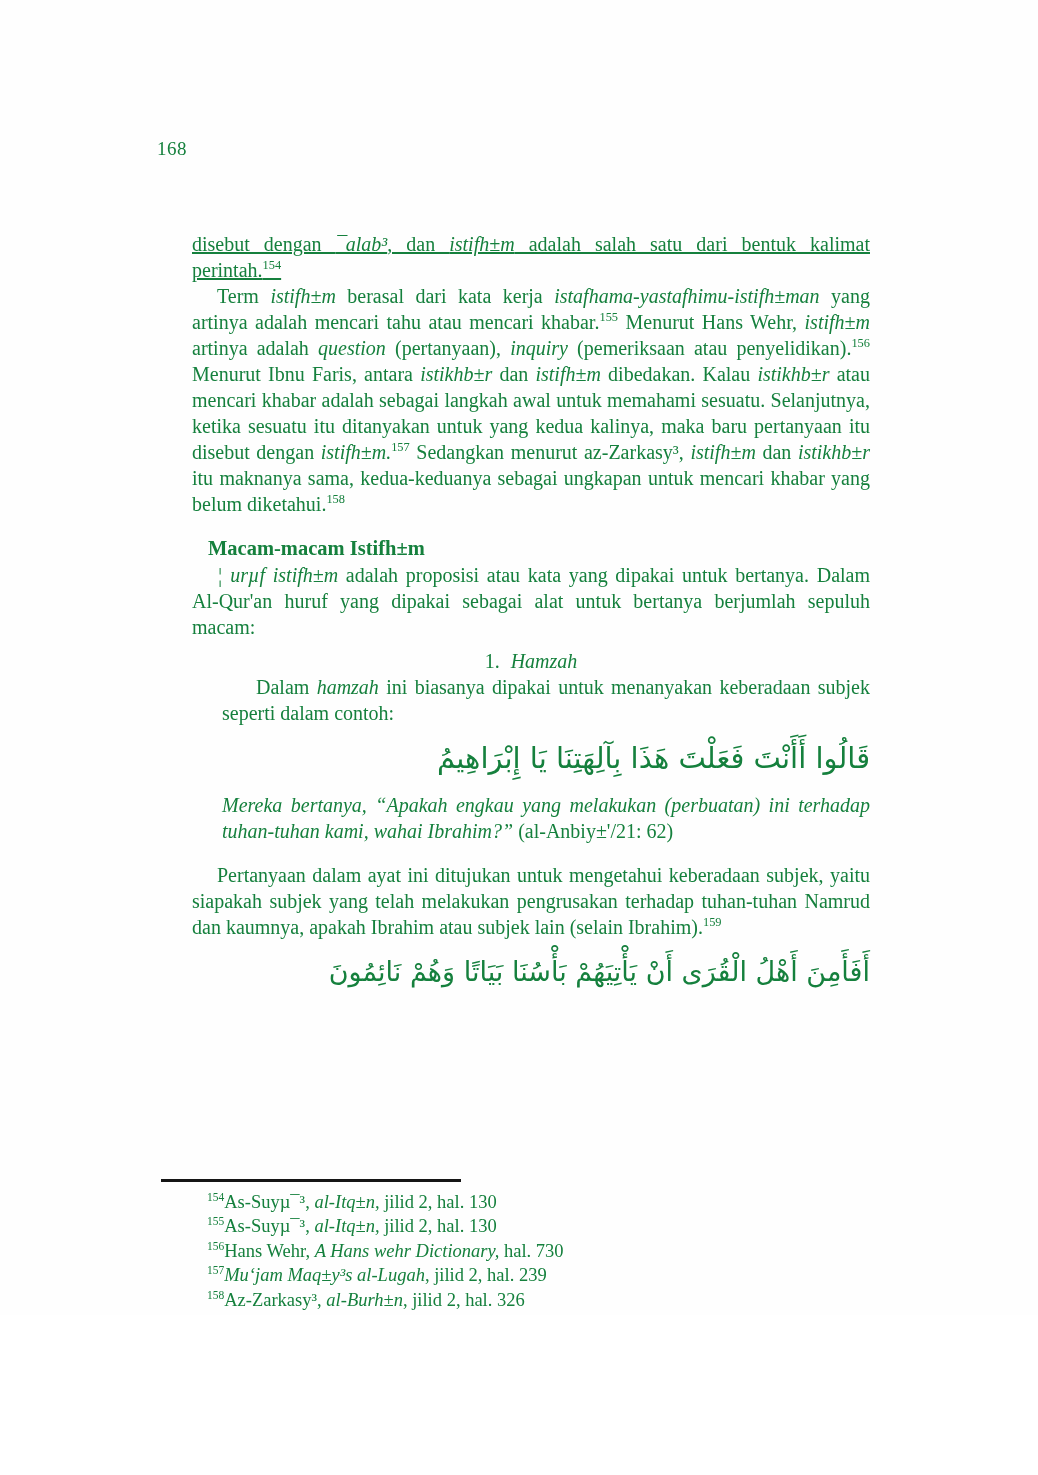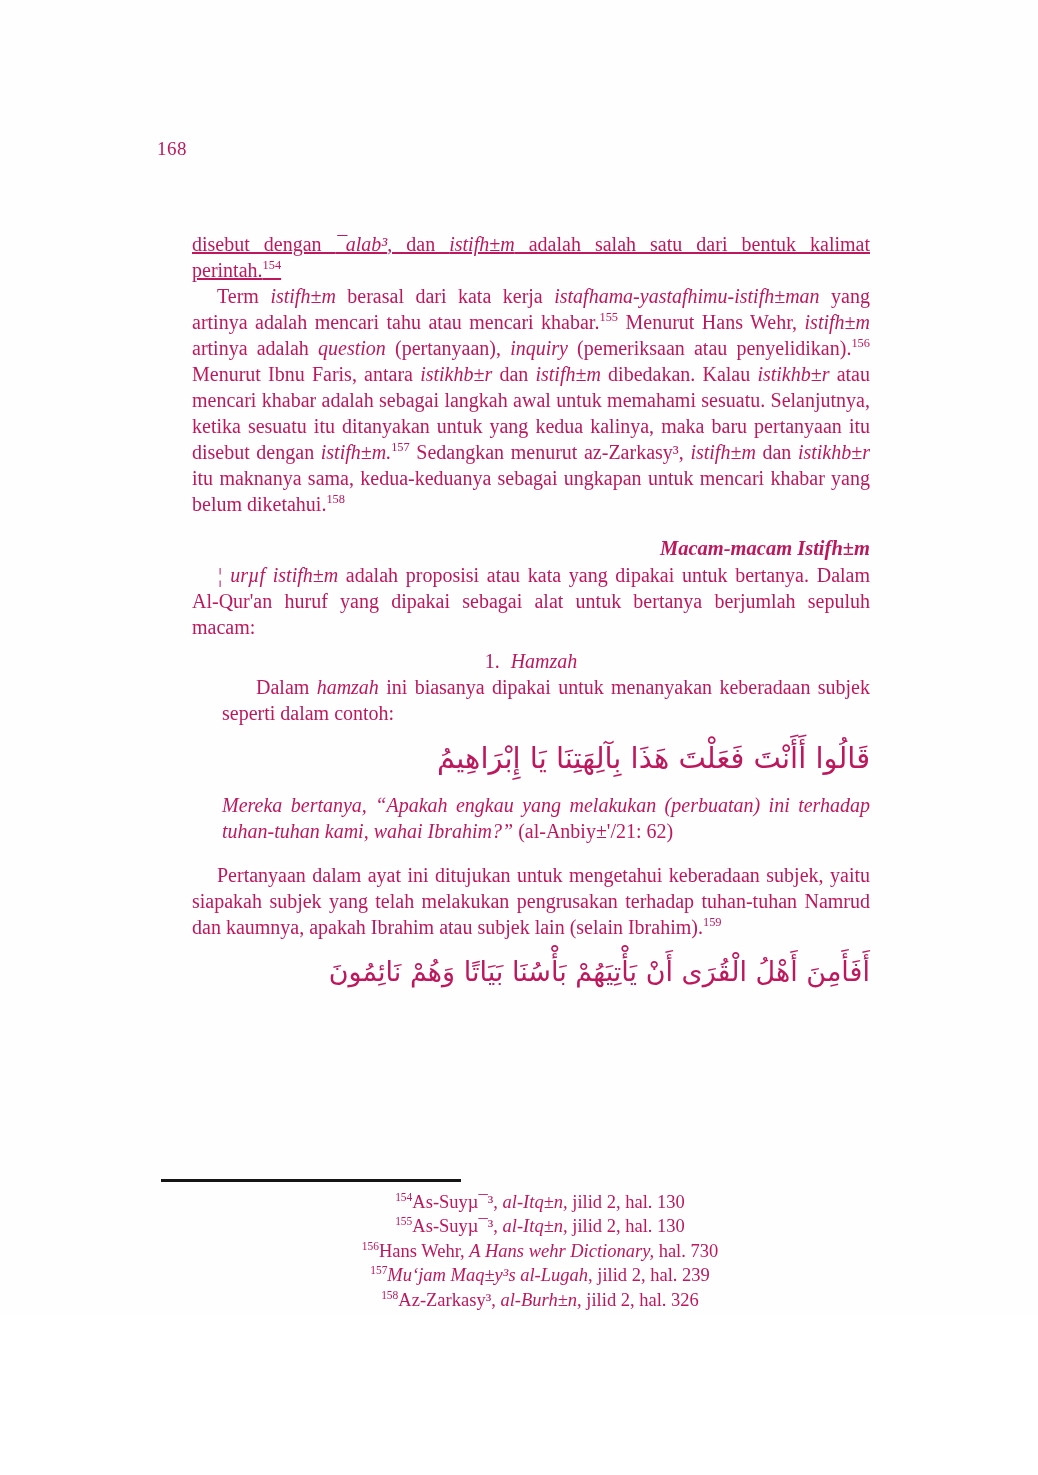--- a/index.html
+++ b/index.html
@@ -2,21 +2,21 @@
 <html lang="id"><head>
 <meta charset="utf-8">
 <title>168</title>
 <style>
   html, body { margin: 0; padding: 0; background: #ffffff; }
   .page {
     position: relative;
     width: 1038px;
     height: 1315px;
     background: #fefefe;
-    color: #be185d;
+    color: #15803d;
     font-family: "Liberation Serif", "DejaVu Serif", serif;
     overflow: hidden;
   }
   .page-number {
     position: absolute;
     left: 157px;
     top: 138px;
     font-size: 19px;
     letter-spacing: 0.5px;
   }
@@ -31,22 +31,21 @@
   }
   p { margin: 0; }
   .body-par { text-indent: 25px; }
   .no-indent { text-indent: 0; text-decoration: underline; }
   sup { font-size: 0.62em; line-height: 0; vertical-align: super; }
   .section-heading {
     font-size: 20.5px;
     font-weight: bold;
     margin: 18px 0 0 16px;
     line-height: 27px;
-    text-align: right;
-    font-style: italic;
+    text-align: left;
   }
   .list-head { margin-top: 8px; text-indent: 0; text-align: center; }
   .list-head i { margin-left: 11px; }
   .list-par { margin-left: 30px; text-indent: 34px; }
   .arabic {
     direction: rtl;
     text-align: right;
     font-family: "DejaVu Sans", sans-serif;
     font-size: 29px;
     line-height: 52px;
@@ -63,21 +62,21 @@
     width: 712px;
     font-size: 18.5px;
     line-height: 24.5px;
   }
   .fn-rule {
     width: 300px;
     height: 2.5px;
     background: #151515;
     margin-bottom: 8px;
   }
-  .footnote { padding-left: 46px; text-align: center; }
+  .footnote { padding-left: 46px; text-align: left; }
 </style>
 </head>
 <body>
 
 <div class="page">
 
   <div class="page-number">168</div>
 
   <div class="content">
 

